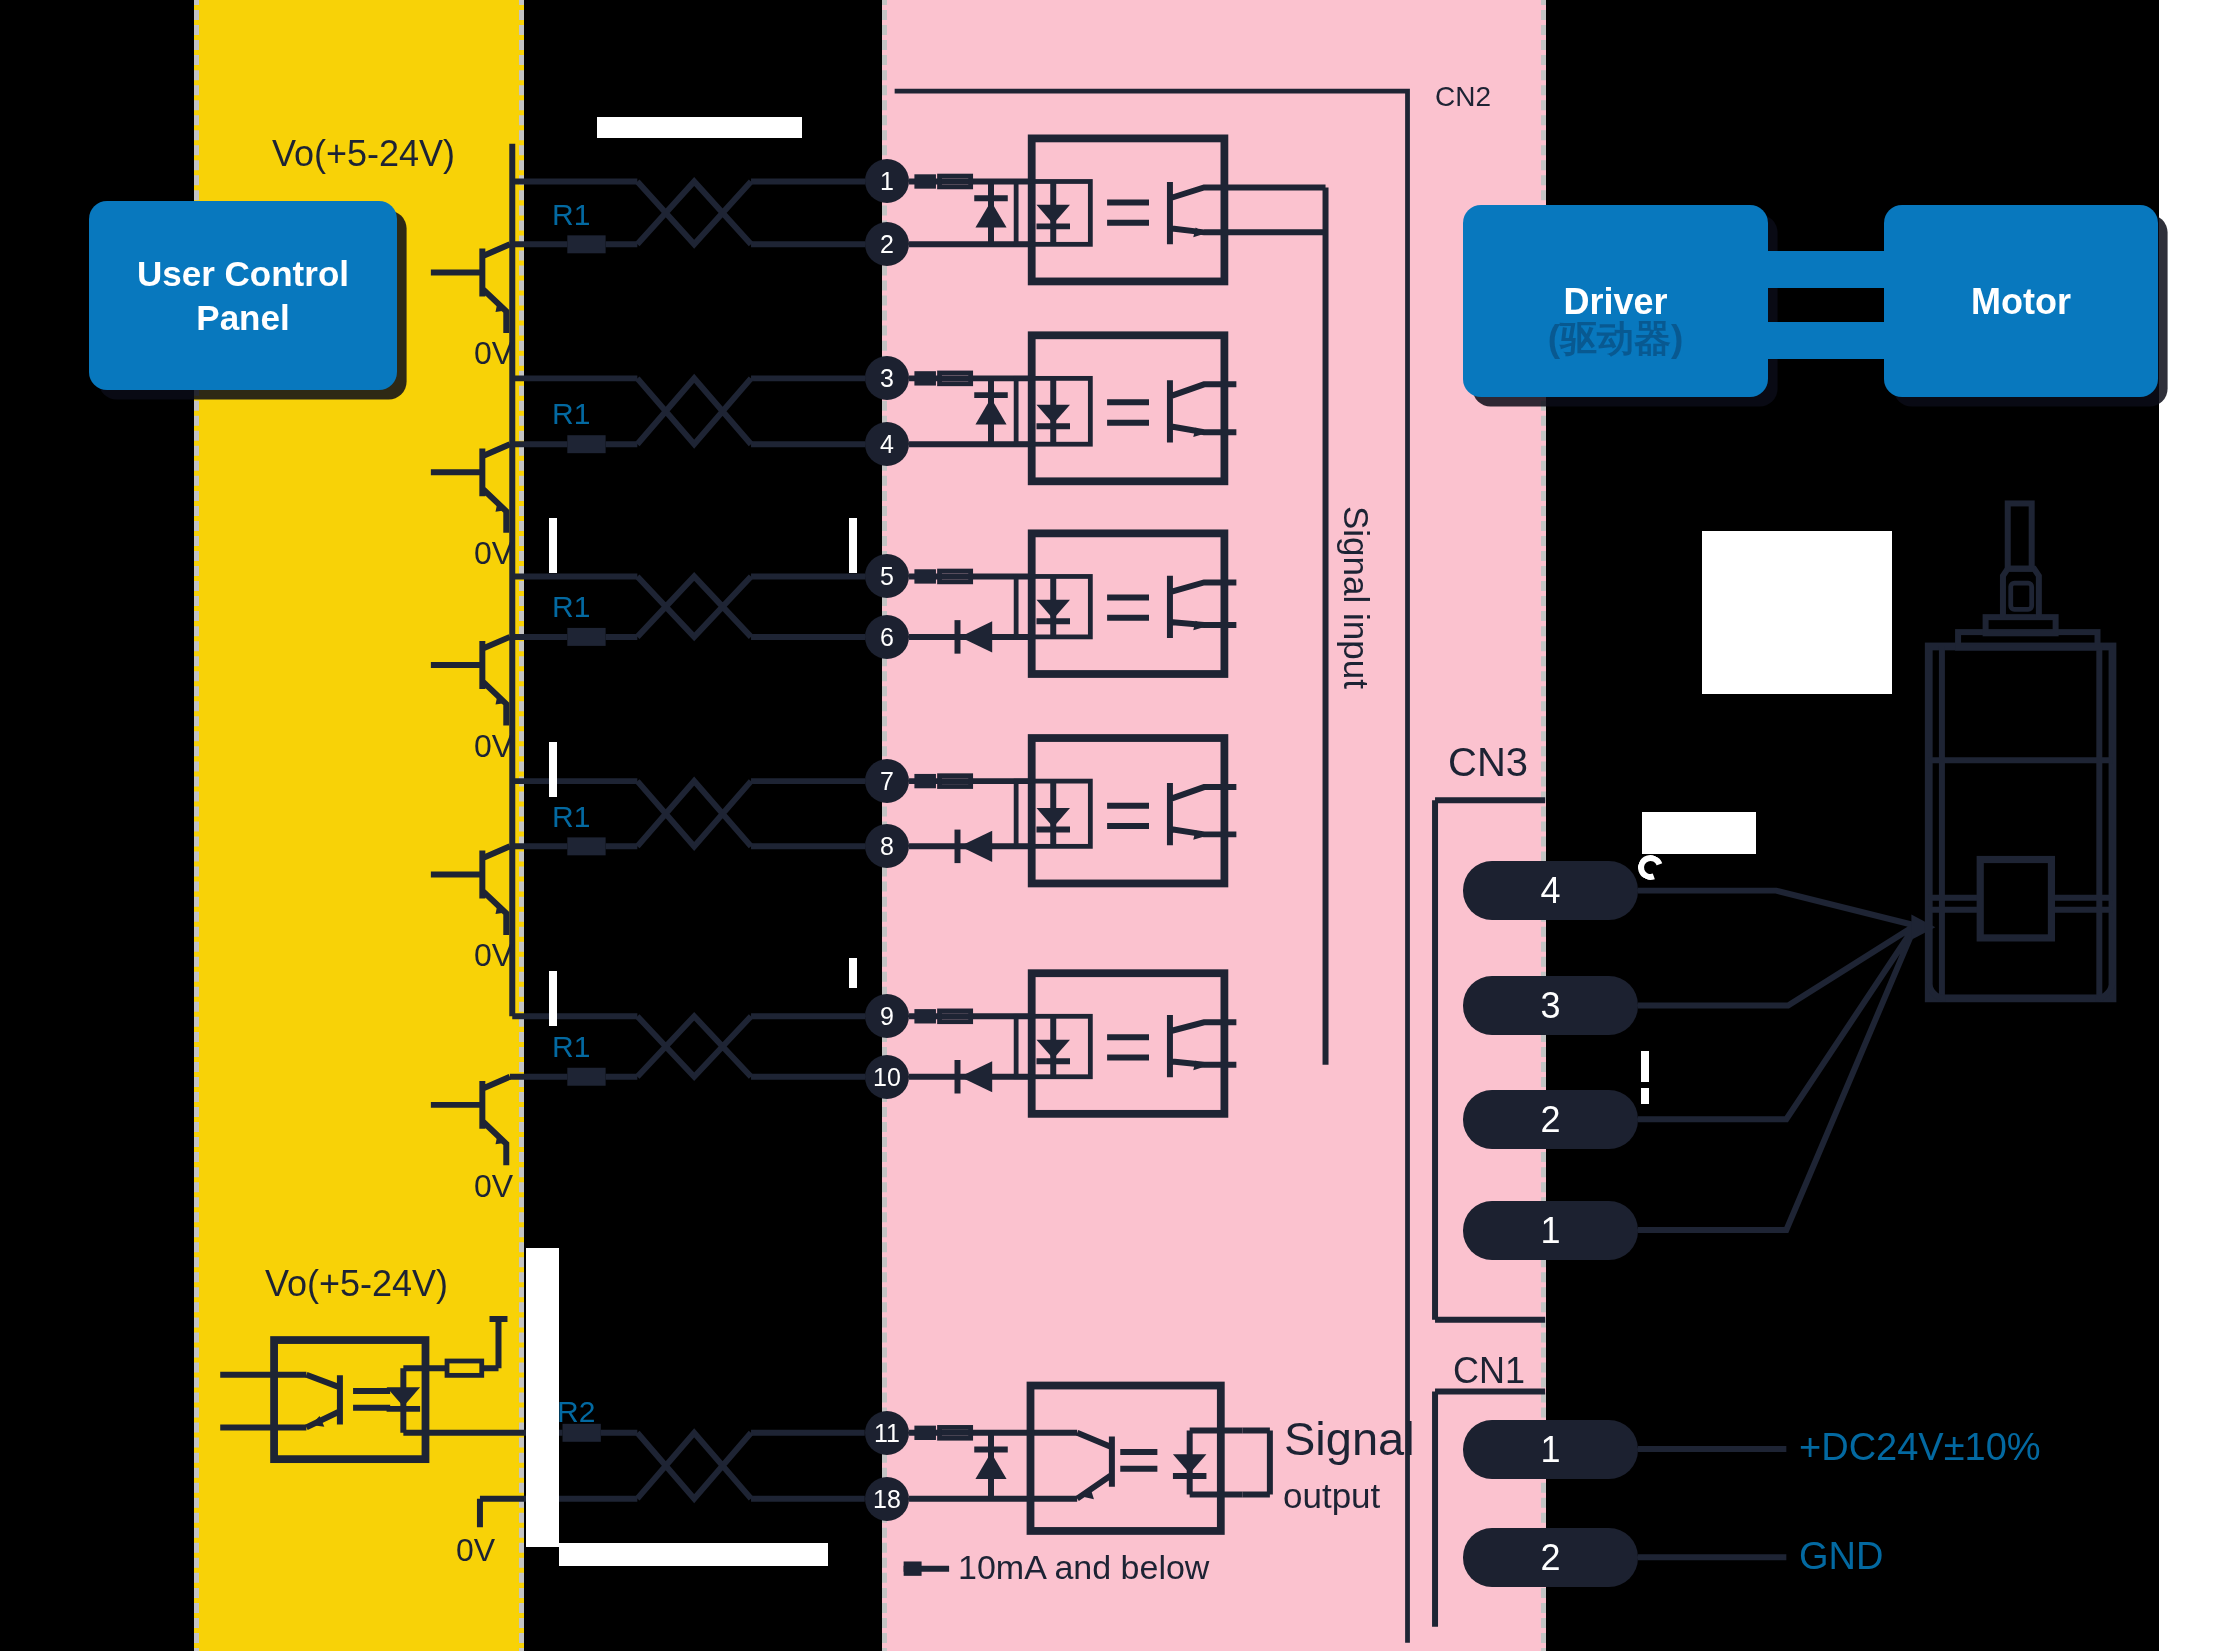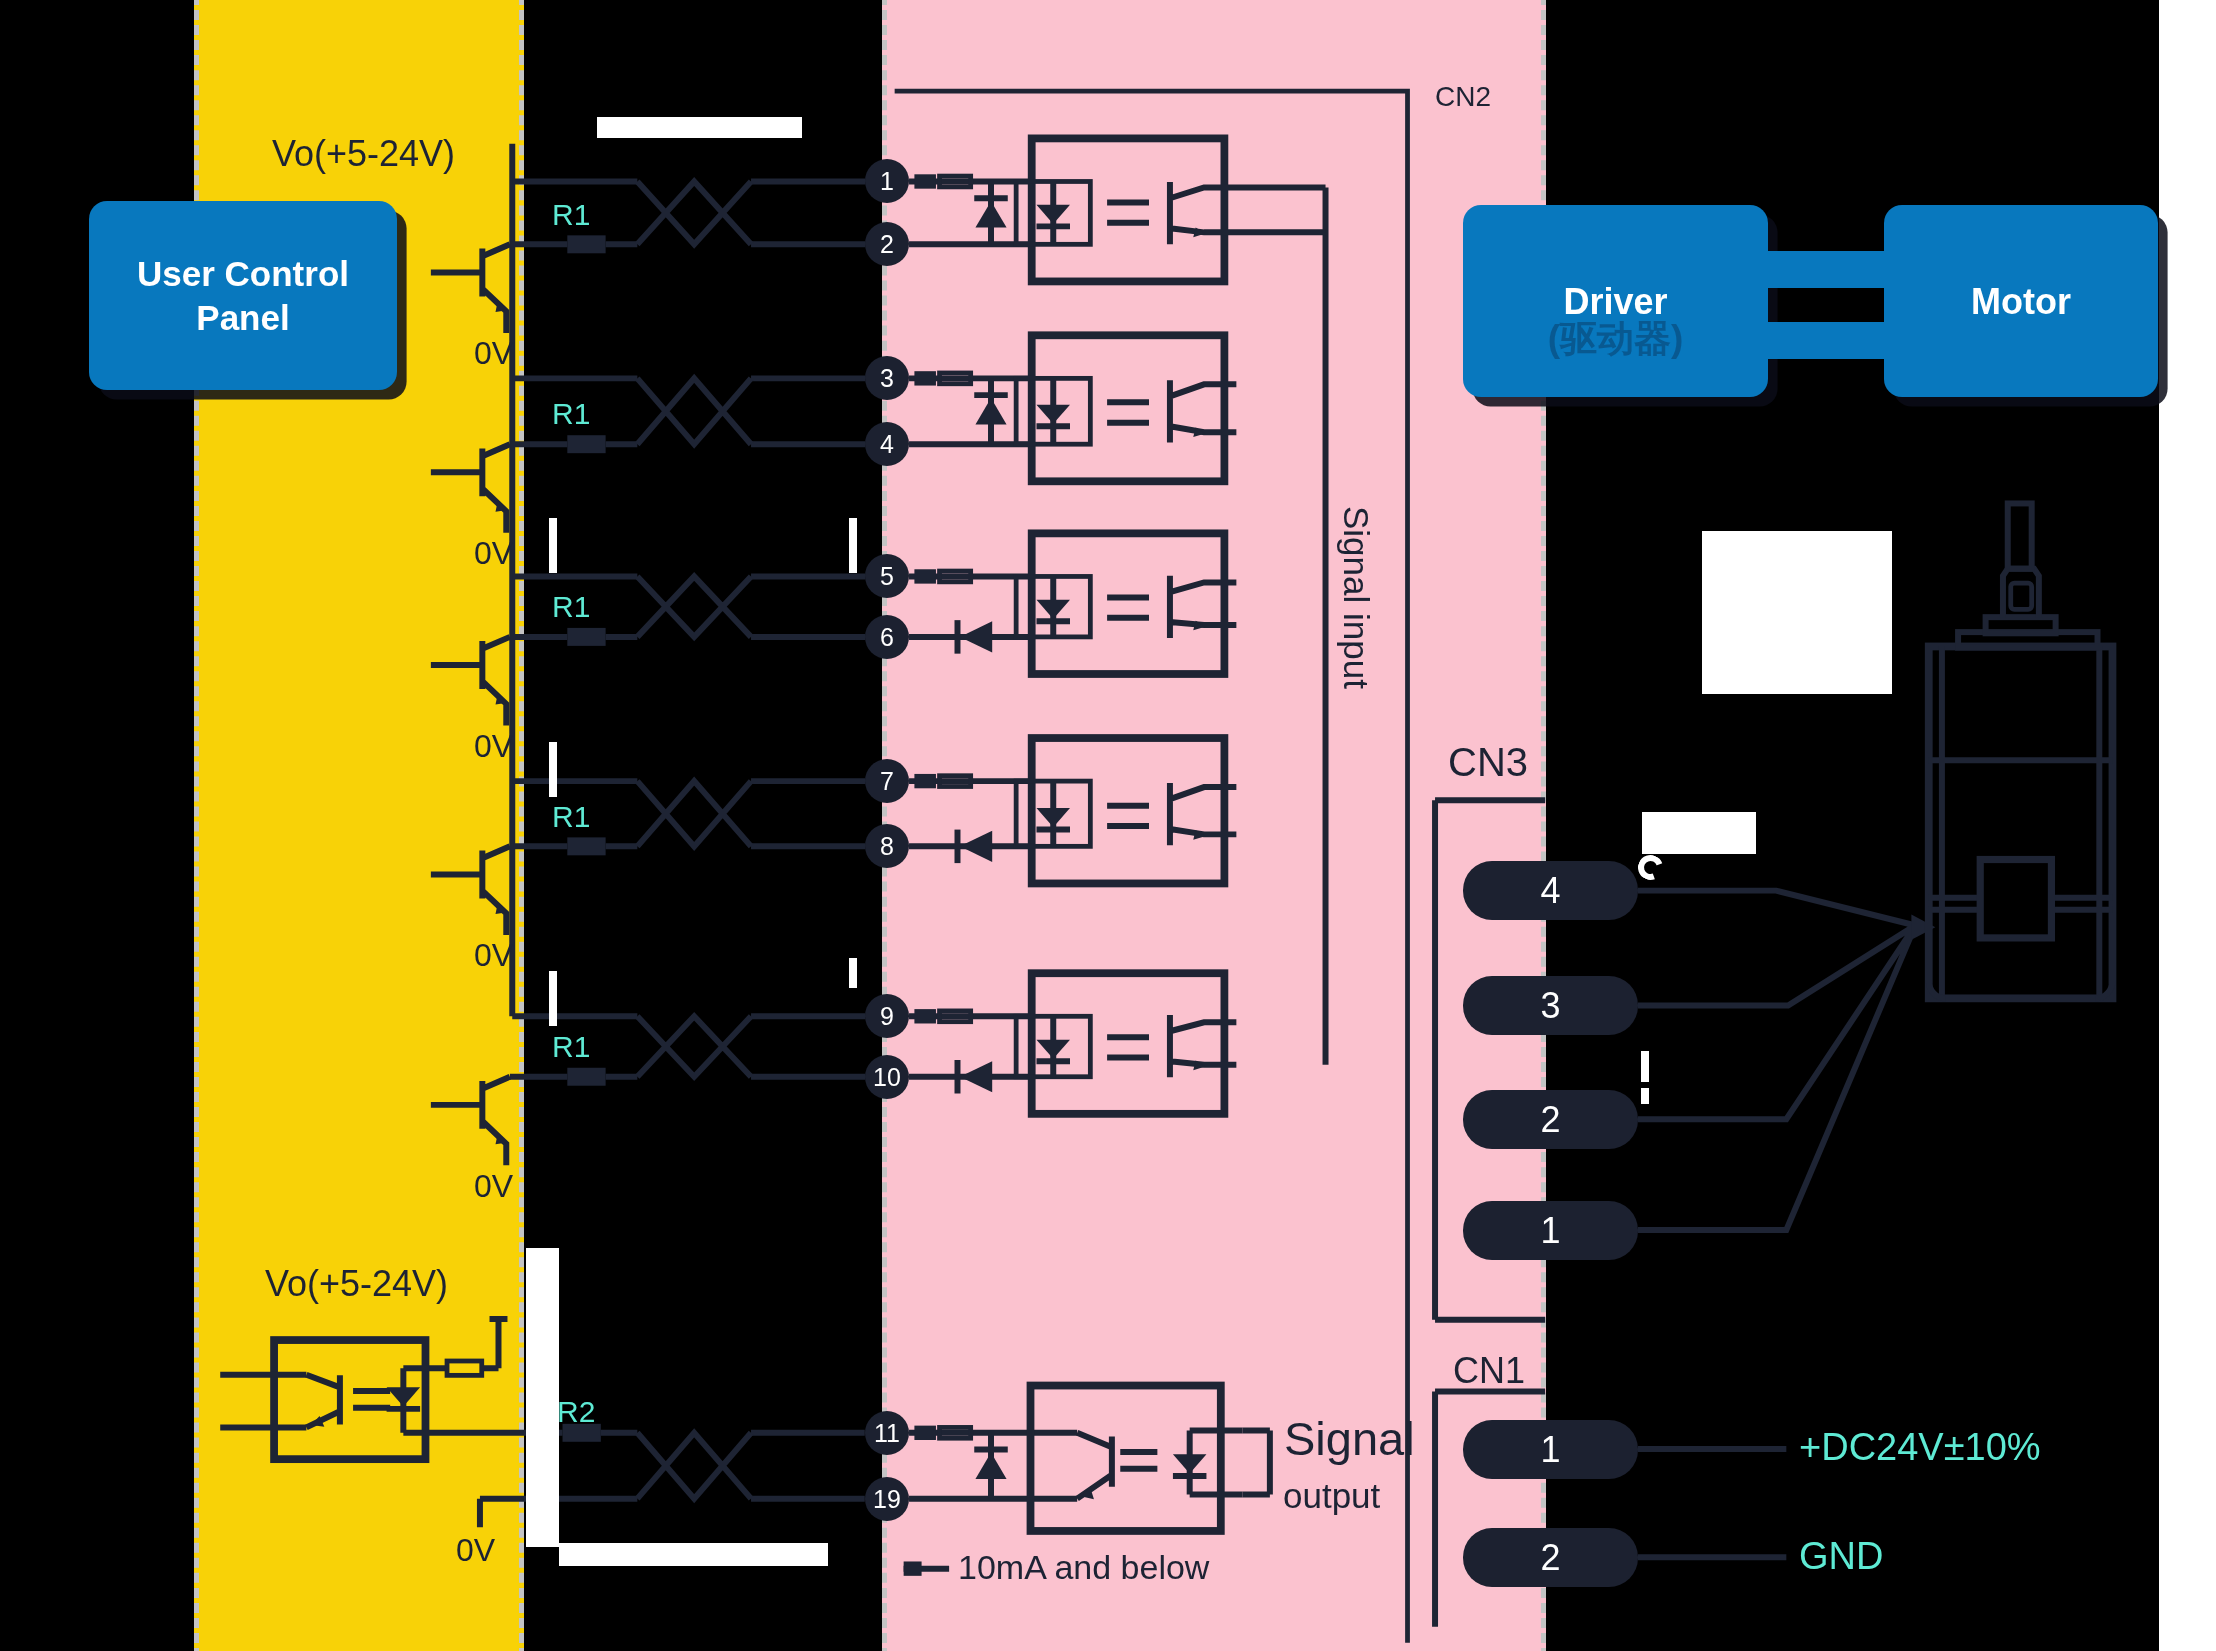--- a/index.html
+++ b/index.html
@@ -1,20 +1,20 @@
 <!DOCTYPE html>
 <html style="font-size:9.6px"><head>
 <meta charset="utf-8">
 <style>
   html,body{margin:0;padding:0;background:#000;}
   #canvas{position:relative;width:2216px;height:1652px;background:#000;overflow:hidden;
           font-family:"Liberation Sans",sans-serif;color:#1d2334;}
   .zone{position:absolute;box-sizing:border-box;border:5.4px dashed #c4c4c4;}
   .lbl{position:absolute;white-space:nowrap;color:#1d2334;}
-  .dim{color:#5eead4;}
+  .dim{color:#0369a1;}
   .bluebox{position:absolute;background:#0878BE;border-radius:18px;
            box-shadow:9.6px 9.6px 0 rgba(10,12,24,.85);
            display:flex;flex-direction:column;align-items:center;justify-content:center;
            color:#fff;font-weight:bold;font-size:36px;line-height:1.25;text-align:center;}
   .bar{position:absolute;background:#0878BE;}
   .white{position:absolute;background:#fff;}
   .cn2pin{position:absolute;width:44px;height:44px;border-radius:50%;background:#1c2130;
           color:#fff;display:flex;align-items:center;justify-content:center;font-size:25px;}
   .pill{position:absolute;width:175px;height:59px;border-radius:29px;background:#1c2130;
         color:#fff;display:flex;align-items:center;justify-content:center;font-size:36px;}
@@ -225,21 +225,21 @@
   <div class="cn2pin" style="left:865px;top:994px;">
       <span>9</span>
     </div>
   <div class="cn2pin" style="left:865px;top:1055px;">
       <span>10</span>
     </div>
   <div class="cn2pin" style="left:865px;top:1411px;">
       <span>11</span>
     </div>
   <div class="cn2pin" style="left:865px;top:1477px;">
-      <span>19</span>
+      <span>18</span>
     </div>
 
   <div class="pill" style="left:1463px;top:861px;">
       <span>4</span>
     </div>
   <div class="pill" style="left:1463px;top:976px;">
       <span>3</span>
     </div>
   <div class="pill" style="left:1463px;top:1090px;">
       <span>2</span>

